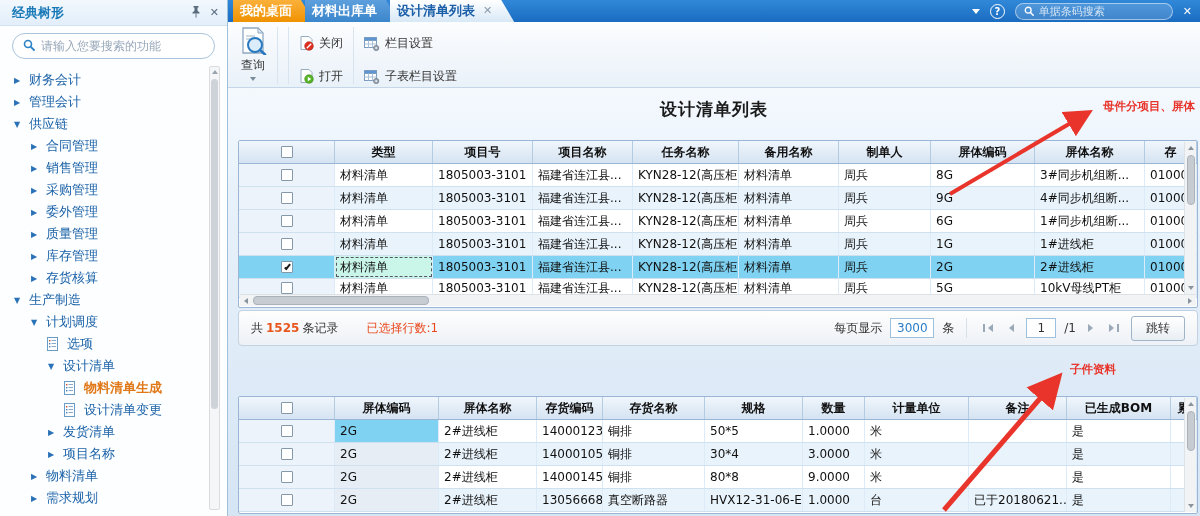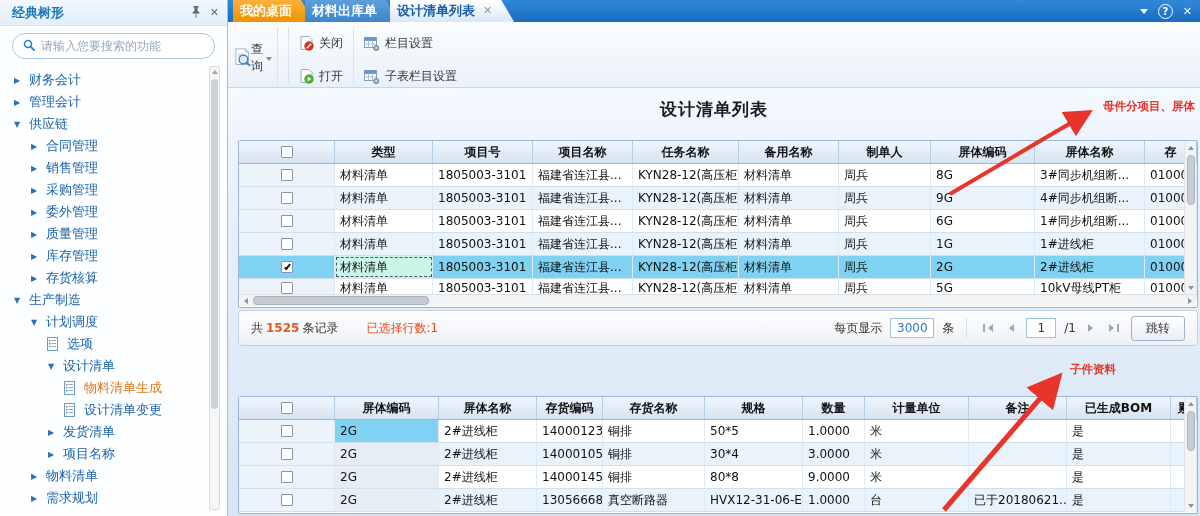--- a/index.html
+++ b/index.html
@@ -17,21 +17,21 @@
   .sb-search { margin:7px 12px 8px 12px; height:26px; border:1px solid #aac4dc; border-radius:13px;
     background:#fff; display:flex; align-items:center; padding:0 10px; gap:6px; }
   .sb-search input { border:none; outline:none; flex:1; font-size:12px; color:#333;
     font-family:inherit; background:transparent; }
   .sb-search input::placeholder { color:#98a8ba; }
   .sb-tree { flex:1; position:relative; padding:2px 0; overflow:hidden; }
   .tree-item { height:22px; display:flex; align-items:center; gap:7px; cursor:pointer;
     white-space:nowrap; }
   .t-caret { color:#2a72b8; font-size:8px; width:10px; text-align:center; flex:none; }
   .t-label { color:#1b62a8; font-size:13px; }
-  .tree-item.active .t-label { color:#e07818; font-weight:400; }
+  .tree-item.active .t-label { color:#e07818; font-weight:700; }
   .t-doc { width:14px; height:14px; flex:none; display:inline-block; }
   .sb-scroll { position:absolute; right:7px; top:66px; bottom:6px; width:11px;
     background:#f4f6f8; border:1px solid #dcdcdc; border-radius:2px; }
   .sb-scroll .up { position:absolute; top:3px; left:2px; width:0; height:0;
     border-left:3px solid transparent; border-right:3px solid transparent; border-bottom:4px solid #9aa4ae; }
   .sb-scroll .thumb { position:absolute; top:12px; left:1px; width:7px; height:330px;
     background:#cdd3d9; border-radius:4px; }
 
   
   .main { flex:1; display:flex; flex-direction:column; min-width:0; }
@@ -59,21 +59,21 @@
     padding:0 8px; gap:5px; width:158px; }
   .top-search input { background:transparent; border:none; outline:none; color:#fff;
     font-size:11px; width:118px; font-family:inherit; }
   .top-search input::placeholder { color:rgba(255,255,255,.78); }
   .top-close { color:#fff; font-size:11px; cursor:pointer; }
 
   
   .toolbar { height:66px; background:linear-gradient(#fcfdfe,#e9f1f9);
     border-bottom:1px solid #c5d6e8; display:flex; padding:2px 0 0 6px; }
   .tb-sep { width:1px; background:#d8e4ef; margin:3px 5px; }
-  .tb-query { width:38px; display:flex; flex-direction:row; align-items:center;
+  .tb-query { width:38px; display:flex; flex-direction:column; align-items:center;
     cursor:pointer; padding-top:3px; }
   .tb-query .lbl { font-size:12px; color:#333; margin-top:2px; }
   .tb-query .dd { width:0; height:0; border-left:3px solid transparent;
     border-right:3px solid transparent; border-top:4px solid #7a8a9a; margin-top:3px; }
   .tb-gen { margin:5px 6px 0 5px; align-self:flex-start; border:3px solid #e31515;
     padding:4px 12px 4px 9px; display:flex; align-items:center; gap:6px; font-size:13px;
     color:#222; cursor:pointer; background:transparent; }
   .tb-stack { display:flex; flex-direction:column; gap:16px; padding-top:11px; margin:0 5px; }
   .tb-btn { display:flex; align-items:center; gap:5px; font-size:12px; color:#333; cursor:pointer; }
 
@@ -301,20 +301,27 @@
       <div class="tab blue">
         <span>材料出库单</span>
       </div>
       <div class="tab active">
         <span>设计清单列表</span>
         <span class="tab-close">✕</span>
       </div>
       <div class="tb-right">
         <span class="caret-down"></span>
         <span class="help-icon">?</span>
+        <span class="top-search">
+          <svg width="10" height="10" viewBox="0 0 12 12">
+              <circle cx="5" cy="5" r="3.5" fill="none" stroke="#fff" stroke-width="1.6"></circle>
+              <line x1="7.8" y1="7.8" x2="11" y2="11" stroke="#fff" stroke-width="1.8" stroke-linecap="round"></line>
+            </svg>
+          <input type="text" placeholder="单据条码搜索" style="">
+        </span>
         <span class="top-close">✕</span>
       </div>
     </div>
 
     <div class="toolbar">
       <div class="tb-query">
         <svg width="27" height="28" viewBox="0 0 27 28">
           <path d="M3 1h15l5 5v20H3z" fill="#fff" stroke="#8fa8c0" stroke-width="1.3"></path>
           <path d="M18 1l5 5h-5z" fill="#dce8f4" stroke="#8fa8c0" stroke-width="1"></path>
           <line x1="6" y1="9" x2="15" y2="9" stroke="#aebecd" stroke-width="1.2"></line>

